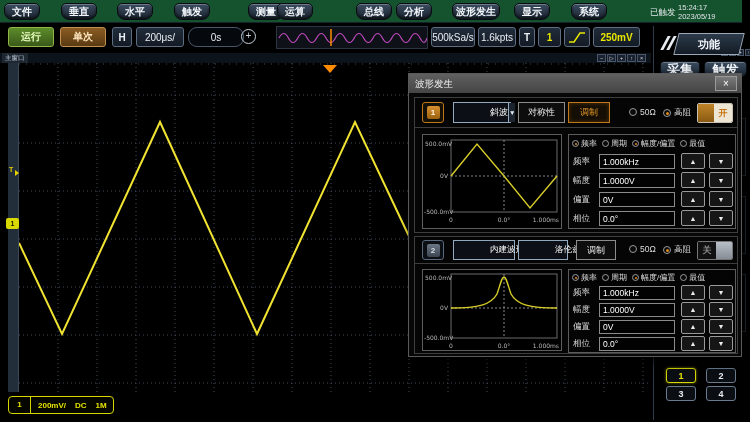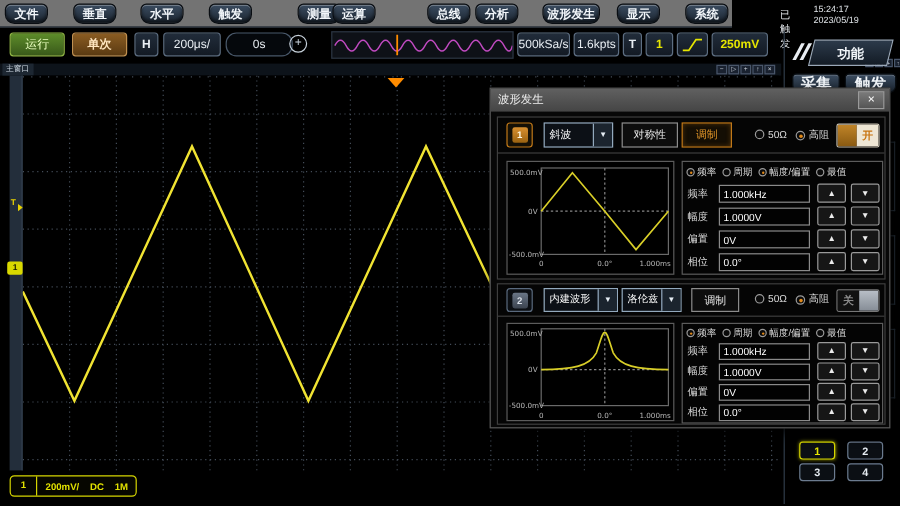--- a/index.html
+++ b/index.html
@@ -1,33 +1,33 @@
 <!DOCTYPE html>
 <html><head>
 <meta charset="utf-8">
 <style>
   html,body{margin:0;padding:0;background:#000;}
   #screen{position:relative;width:750px;height:422px;background:#000;overflow:hidden;
           font-family:"Liberation Sans","DejaVu Sans",sans-serif;-webkit-font-smoothing:antialiased;}
   #screen *{box-sizing:border-box;}
 
   
-  .topbar{position:absolute;left:0;top:0;width:610px;height:23px;background:#737373;border-bottom:1px solid #17202b;}
+  .topbar{position:absolute;left:0;top:0;width:742px;height:23px;background:#14532d;border-bottom:1px solid #17202b;}
   .menu-btn{position:absolute;top:3px;height:17px;width:36px;display:flex;align-items:center;justify-content:center;
     background:linear-gradient(#3b4c60,#1b2531);border:1px solid #090d12;border-radius:5px 5px 8px 8px;
     box-shadow:inset 0 1px 0 rgba(255,255,255,.28), inset 0 -2px 3px rgba(0,0,0,.55);
     color:#f2f6fa;font-size:10px;font-weight:bold;white-space:nowrap;}
   .status-txt{position:absolute;color:#e4e8ec;font-size:8.5px;}
   .clock{position:absolute;left:678px;top:3px;color:#dfe3e7;font-size:7.5px;line-height:9px;}
 
   
   .tbtn{position:absolute;top:27px;height:20px;display:flex;align-items:center;justify-content:center;
     background:linear-gradient(#212c3a,#131a24);border:1px solid #5d6e82;border-radius:3px;
     color:#e9eef3;font-size:10px;white-space:nowrap;}
-  .tbtn.green{background:linear-gradient(#5d8c2a,#39591a);border-color:#90b545;color:#eaffc0;font-weight:normal;}
+  .tbtn.green{background:linear-gradient(#5d8c2a,#39591a);border-color:#90b545;color:#eaffc0;font-weight:bold;}
   .tbtn.amber{background:linear-gradient(#8a5c22,#5a3a12);border-color:#c09050;color:#ffe6c0;font-weight:bold;}
   .tbtn.yellow{color:#e6e600;font-weight:bold;}
   .pill{border-radius:9px;background:#05080c;border-color:#49586a;}
   .zoomplus{position:absolute;left:241px;top:29px;width:15px;height:15px;border:1.5px solid #c7d1db;border-radius:50%;
     color:#c7d1db;font-size:10px;line-height:12px;text-align:center;}
   .wavestrip{position:absolute;left:276px;top:26px;width:152px;height:23px;background:#0e1117;border:1px solid #2b3542;}
 
   
   .winrow{position:absolute;left:0;top:53px;width:651px;height:10px;background:#0d131a;}
   .wintab{position:absolute;left:2px;top:53px;height:10px;padding:0 3px;background:#1d2732;color:#ccd6e0;font-size:6.5px;line-height:10px;}
@@ -55,21 +55,21 @@
     border:1px solid #9a9a9a;color:#fff;font-size:10px;line-height:13px;text-align:center;}
   .sec{position:absolute;left:5px;width:324px;border:1px solid #3e3e3e;background:#050505;}
   .secrow{position:absolute;left:0;top:0;width:100%;border-bottom:1px solid #3e3e3e;}
   .keybtn{position:absolute;width:22px;display:flex;align-items:center;justify-content:center;
     border:1px solid #c07818;border-radius:3px;background:#141006;}
   .keybtn .pad{width:13px;height:13px;background:linear-gradient(#d89030,#9a6210);border-radius:2px;
     color:#fff8e0;font-size:8px;font-weight:bold;text-align:center;line-height:13px;}
   .keybtn.dim{border-color:#5a6a7e;background:#0b0e12;}
   .keybtn.dim .pad{background:linear-gradient(#6a7686,#3c4450);color:#d8dee6;}
   .dd{position:absolute;display:flex;border:1px solid #93a9bd;background:#0c1016;}
-  .dd .txt{flex:1;color:#fff;font-size:9px;display:flex;align-items:center;padding-left:4px;white-space:nowrap;}
+  .dd .txt{flex:1;color:#fff;font-size:9px;display:flex;align-items:center;padding-left:4px;white-space:nowrap;margin-left:32px;}
   .dd .arrow{width:16px;border-left:1px solid #93a9bd;display:flex;align-items:center;justify-content:center;
     color:#e6edf4;font-size:6.5px;background:#1b242e;}
   .dbtn{position:absolute;display:flex;align-items:center;justify-content:center;background:#0d0d0d;
     border:1px solid #8c8c8c;color:#e8e8e8;font-size:9px;white-space:nowrap;}
   .dbtn.orange{border-color:#c07818;color:#e09428;background:#140e04;box-shadow:inset 0 0 4px rgba(200,120,24,.35);}
   .radio{position:absolute;display:flex;align-items:center;gap:3px;color:#dcdcdc;font-size:8.5px;white-space:nowrap;}
   .radio .dot{position:relative;width:8px;height:8px;border:1px solid #9a9a9a;border-radius:50%;background:#0a0a0a;flex:0 0 auto;}
   .radio.sel .dot::after{content:"";position:absolute;inset:1.5px;border-radius:50%;background:#e08818;}
   .toggle{position:absolute;display:flex;border:1px solid #c9c2b2;border-radius:2px;overflow:hidden;}
   .toggle .knob{width:16px;background:linear-gradient(#c08428,#8a5a12);}

